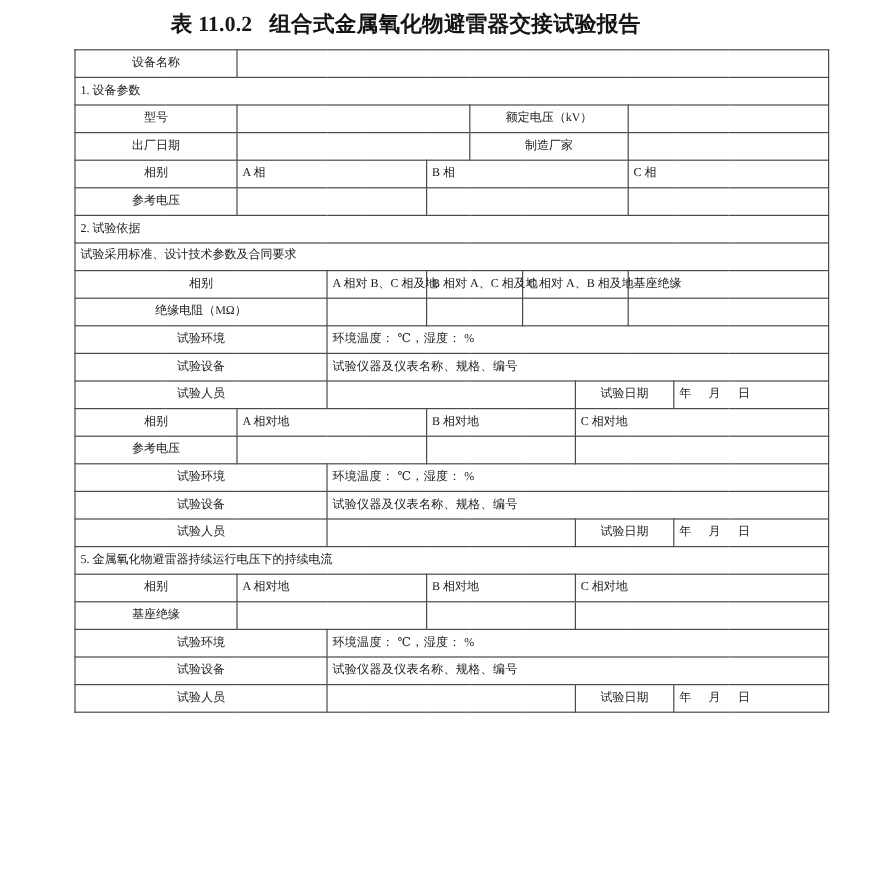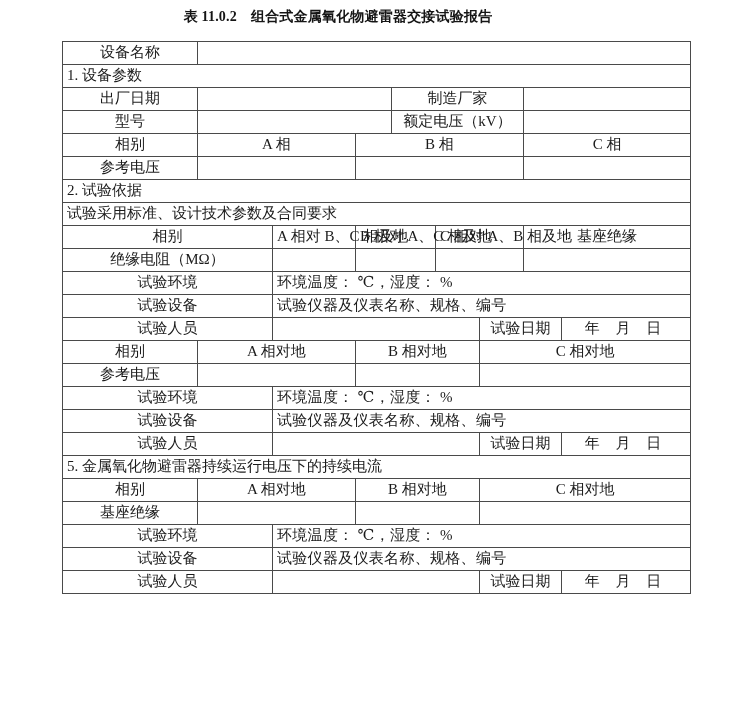--- a/index.html
+++ b/index.html
@@ -20,64 +20,64 @@
     width: 739px;
     height: 727px;
     background: #fff;
   }
   .doc-title {
     position: absolute;
     left: 0;
     top: 8px;
     width: 676px;
     text-align: center;
-    font-size: 14px;
+    font-size: 18px;
     font-weight: bold;
     letter-spacing: 0.2px;
     color: #151515;
   }
   .doc-title .tnum {
     font-family: "Liberation Serif", "DejaVu Serif", serif;
     margin-right: 14px;
   }
   .tbl-wrap {
     position: absolute;
     left: 62px;
     top: 41px;
     width: 628px;
   }
   table.report {
     border-collapse: collapse;
     width: 628px;
     table-layout: fixed;
-    font-size: 15px;
+    font-size: 10px;
     color: #1a1a1a;
   }
   table.report td {
     border: 1px solid #4a4a4a;
     height: 22px;
     padding: 0 4px;
     vertical-align: middle;
     line-height: 1.15;
   }
   
   table.report {
     border: 1.6px solid #2e2e2e;
   }
-  .c { text-align: center; }
+  .c { }
   .l { text-align: left; }
   .sec {
     text-align: left;
     padding-left: 6px;
     border-radius: 11px;
   }
-  .tall { height: 24px; }
+  .tall { height: 24px; font-family: Liberation Mono, monospace; }
   .label { text-align: center; }
   .env { padding-left: 10px; letter-spacing: 0.3px; }
-  .date-cell { letter-spacing: 6px; text-align: center; padding-left: 14px; }
+  .date-cell { letter-spacing: 6px; padding-left: 14px; }
   .blank { }
   .nowrap { white-space: nowrap; }
 </style>
 </head>
 <body>
 
 <div class="page">
 
   <div class="doc-title">
     <span class="tnum">表 11.0.2</span><span>组合式金属氧化物避雷器交接试验报告</span>
@@ -104,30 +104,30 @@
           <tr>
         <td class="label" colspan="2">设备名称</td>
         <td class="blank" colspan="10"></td>
       </tr>
 
       <tr>
         <td class="sec" colspan="12">1. 设备参数</td>
       </tr>
 
       <tr>
+        <td class="label" colspan="2">型号</td>
+        <td class="blank" colspan="4"></td>
+        <td class="label nowrap" colspan="3">额定电压（kV）</td>
+        <td class="blank" colspan="3"></td>
+      </tr>
+
+      <tr>
         <td class="label" colspan="2">出厂日期</td>
         <td class="blank" colspan="4"></td>
         <td class="label" colspan="3">制造厂家</td>
-        <td class="blank" colspan="3"></td>
-      </tr>
-
-      <tr>
-        <td class="label" colspan="2">型号</td>
-        <td class="blank" colspan="4"></td>
-        <td class="label nowrap" colspan="3">额定电压（kV）</td>
         <td class="blank" colspan="3"></td>
       </tr>
 
       <tr>
         <td class="label" colspan="2">相别</td>
         <td class="c" colspan="3">A 相</td>
         <td class="c" colspan="4">B 相</td>
         <td class="c" colspan="3">C 相</td>
       </tr>
 

